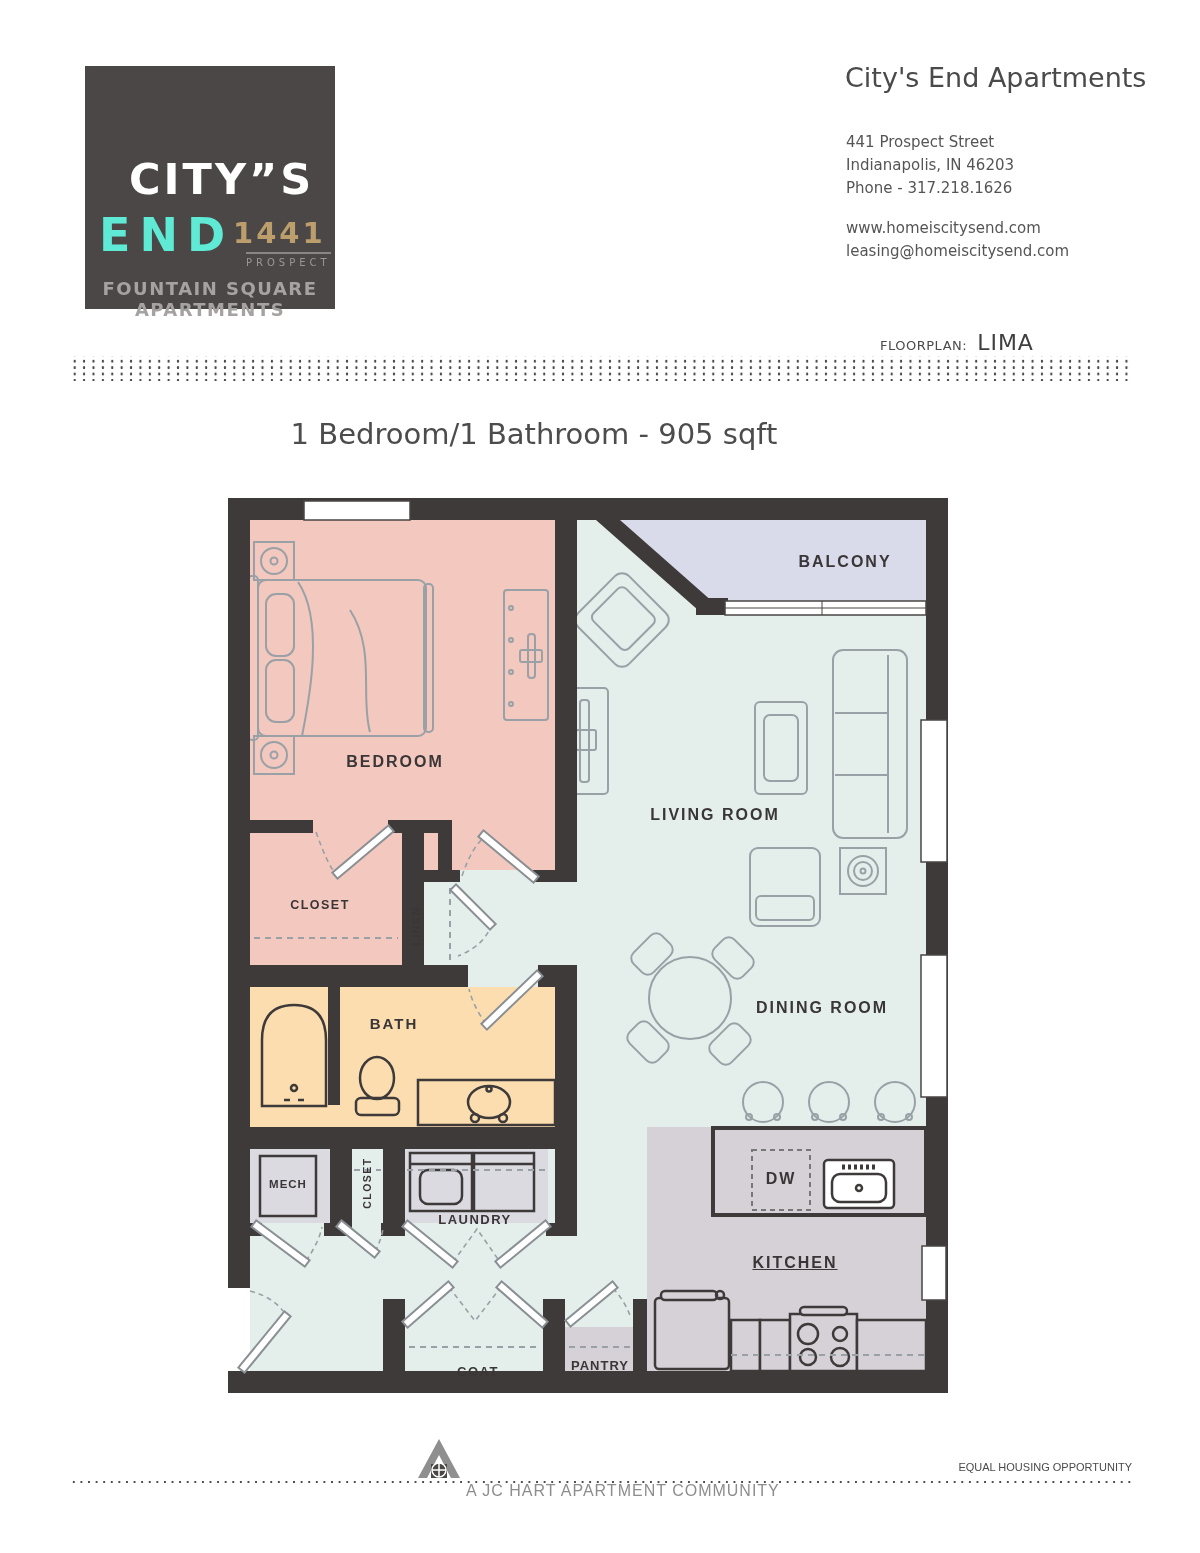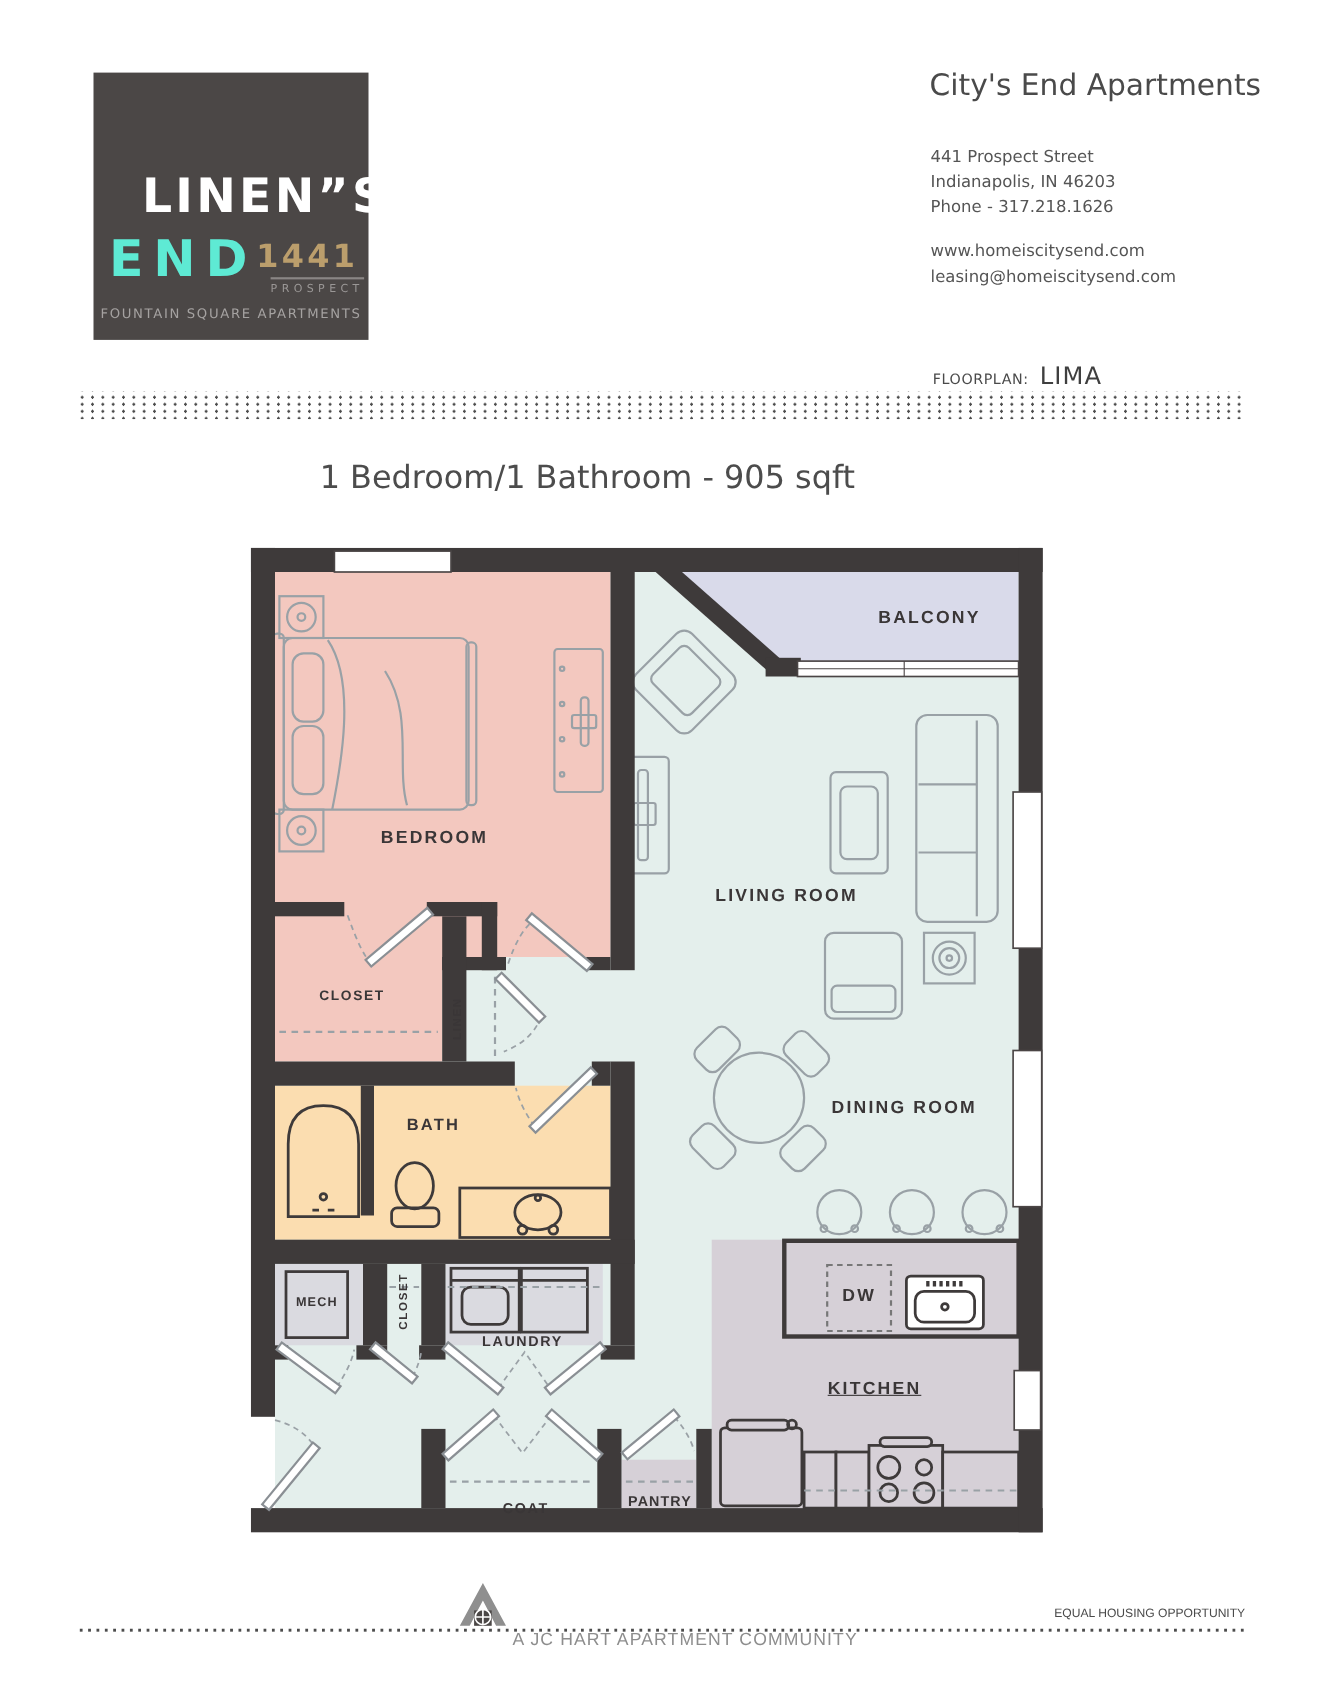--- a/index.html
+++ b/index.html
@@ -4,28 +4,28 @@
 <style>
   html,body{margin:0;padding:0;background:#fff;}
   body{width:1200px;height:1553px;position:relative;font-family:"DejaVu Sans","Liberation Sans",sans-serif;overflow:hidden;}
 
   
   .logo{position:absolute;left:85px;top:66px;width:250px;height:243px;background:#4b4746;}
   .logo-city{position:absolute;left:44px;top:88px;font-size:43px;font-weight:bold;color:#fff;letter-spacing:3px;}
   .logo-end{position:absolute;left:14px;top:142px;font-size:46px;font-weight:bold;color:#5eead4;letter-spacing:9px;}
   .logo-1441{position:absolute;left:148px;top:150px;font-size:29px;font-weight:bold;color:#bb9e6c;letter-spacing:3px;}
   .logo-prospect{position:absolute;left:161px;top:186px;font-size:10px;color:#9a9796;letter-spacing:4px;border-top:2px solid #8a8685;padding-top:3px;}
-  .logo-tagline{position:absolute;left:0;right:0;top:212px;text-align:center;font-size:12px;font-weight:normal;color:#a5a2a1;letter-spacing:1.5px;}
+  .logo-tagline{position:absolute;left:0;right:0;top:212px;text-align:center;font-size:18px;font-weight:bold;color:#a5a2a1;letter-spacing:1.5px;}
 
   .header-title{position:absolute;left:845px;top:62px;font-size:27px;color:#4a4a4a;}
   .header-info{position:absolute;left:846px;top:131px;font-size:15px;color:#555;line-height:23px;}
   .header-info .gap{height:17px;}
 
   .floorplan-row{position:absolute;left:848px;top:330px;display:flex;align-items:baseline;gap:10px;}
-  .floorplan-label{font-size:13px;color:#4a4a4a;letter-spacing:0.5px;}
+  .floorplan-label{font-size:13px;color:#4a4a4a;letter-spacing:0.5px;margin-left:32px;}
   .floorplan-name{font-size:22px;color:#3f3f3f;letter-spacing:1px;}
 
   .divider-top{position:absolute;left:70px;top:356px;width:1062px;height:25px;
     background-image:radial-gradient(circle,#4c4c4c 1.2px,transparent 1.45px);
     background-size:9.4px 6.4px;background-position:0 2px;}
   .divider-bottom{position:absolute;left:70px;top:1478px;width:1062px;height:6px;
     background-image:radial-gradient(circle,#4c4c4c 1.25px,transparent 1.5px);
     background-size:7.6px 8px;}
 
   .headline{position:absolute;left:0;top:417px;width:1068px;text-align:center;font-size:29px;color:#4c4c4c;}
@@ -38,21 +38,21 @@
 
   
   .footer-icon{position:absolute;left:417px;top:1438px;}
   .footer-community{position:absolute;left:466px;top:1458px;font-size:16px;color:#8d8d8d;letter-spacing:1px;font-family:"Liberation Sans",sans-serif;margin-top:24px;}
   .footer-eho{position:absolute;left:900px;top:1461px;width:232px;text-align:right;font-size:11px;color:#4a4a4a;font-family:"Liberation Sans",sans-serif;}
 </style>
 </head>
 <body>
 
 <div class="logo">
-  <div class="logo-city">LINEN”S</div>
+  <div class="logo-city">CITY”S</div>
   <div class="logo-end">END</div>
   <div class="logo-1441">1441</div>
   <div class="logo-prospect">PROSPECT</div>
   <div class="logo-tagline">FOUNTAIN SQUARE APARTMENTS</div>
 </div>
 
 <div class="header-title">City's End Apartments</div>
 
 <div class="header-info">
   <div>441 Prospect Street</div>

